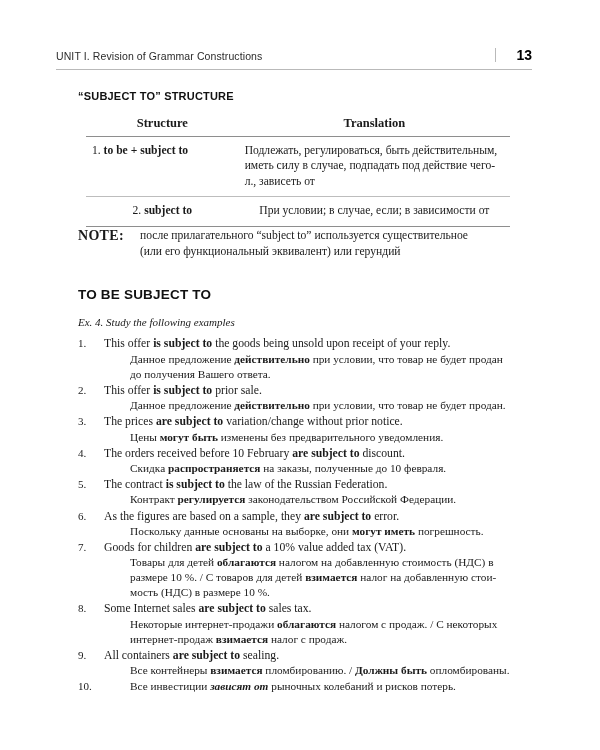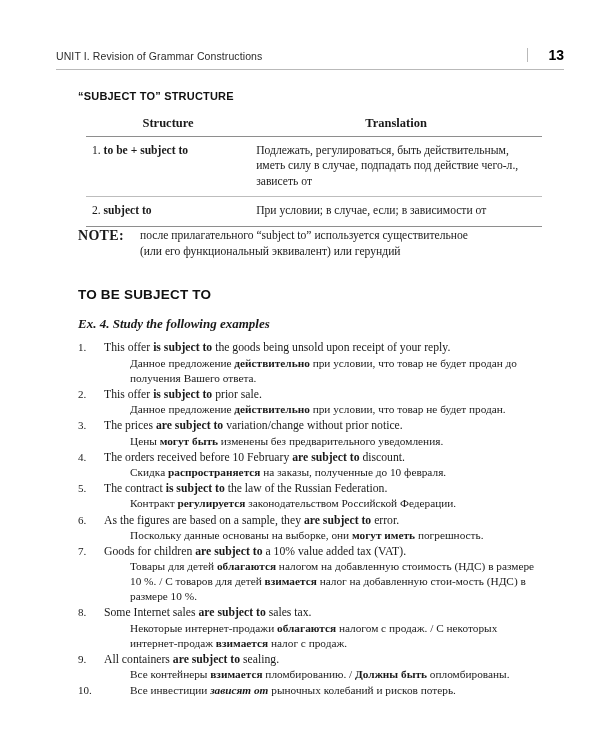--- a/index.html
+++ b/index.html
@@ -9,21 +9,21 @@
     height: 750px;
     background: #ffffff;
     font-family: "Liberation Sans", sans-serif;
     color: #1a1a1a;
     overflow: hidden;
   }
   .page {
     position: relative;
     width: 600px;
     height: 746px;
-    padding: 46px 36px 0 56px;
+    padding: 46px 68px 0 56px;
   }
 
   
   .runhead {
     display: flex;
     align-items: baseline;
     justify-content: space-between;
     border-bottom: 1px solid #b9b9b9;
     padding-bottom: 6px;
     margin-bottom: 20px;
@@ -84,21 +84,21 @@
     border-bottom: 1.6px solid #8e8e8e;
   }
   table.structure th.c1 { width: 36%; }
   table.structure td {
     font-size: 11.6px;
     vertical-align: top;
     padding: 6px 6px 7px 6px;
     border-bottom: 1px solid #bdbdbd;
     line-height: 1.33;
   }
-  table.structure tr:last-child td { border-bottom: 1.3px solid #8e8e8e; }
+  table.structure tr:last-child td { border-bottom: 1.3px solid #8e8e8e; text-align: center; }
   td.c1 { white-space: nowrap; }
   td.c1 .num { font-weight: normal; }
   td.c1 b { font-weight: bold; }
 
   
   .note {
     display: flex;
     margin: 1px 22px 0 22px;
     font-family: "Liberation Serif", serif;
   }
@@ -109,22 +109,22 @@
     flex: 0 0 62px;
   }
   .note-body {
     font-size: 11.6px;
     line-height: 1.45;
   }
 
   
   .ex-title {
     margin: 14px 0 8px 22px;
-    font-size: 13px;
-    font-weight: bold;
+    font-size: 11px;
+    font-weight: normal;
     font-style: italic;
     font-family: "Liberation Serif", serif;
   }
   ol.items {
     list-style: none;
     margin: 0 22px 0 22px;
     padding: 0;
     font-family: "Liberation Serif", serif;
   }
   ol.items > li {

